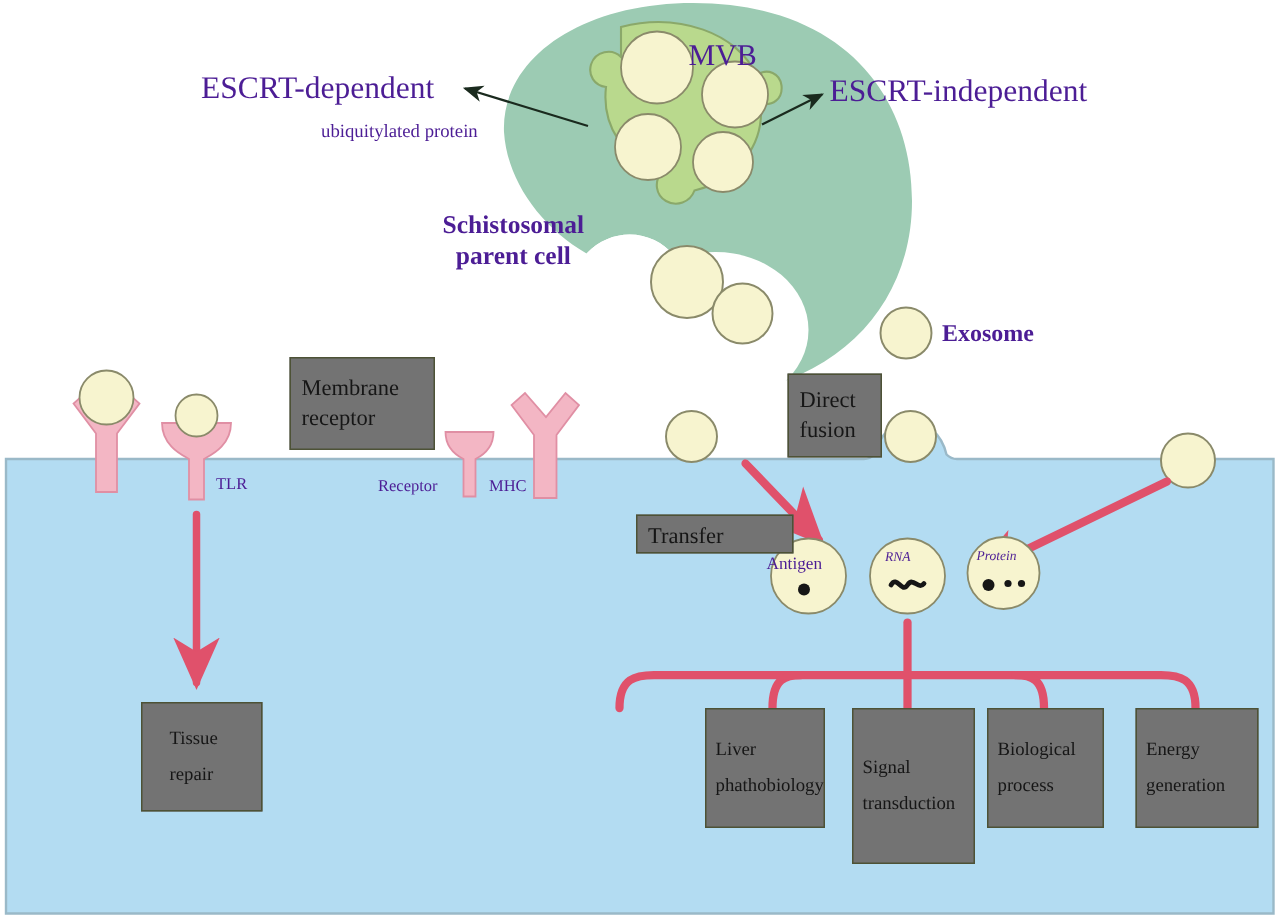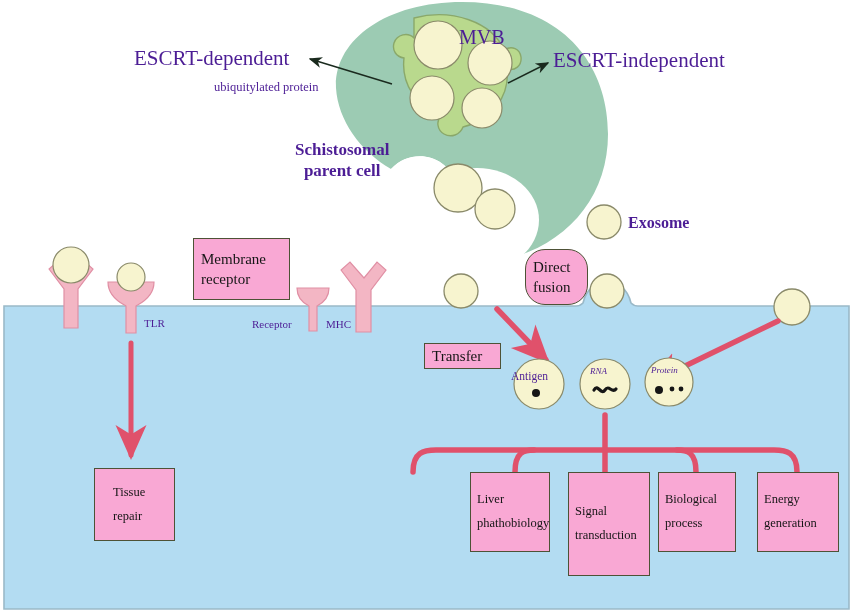--- a/index.html
+++ b/index.html
@@ -10,21 +10,21 @@
   .lbl{position:absolute;white-space:nowrap;color:#4c1d95;
        font-family:"Liberation Serif", serif;}
   .lbl-escrt{font-size:21px;}
   .lbl-ubq{font-size:12.5px;}
   .lbl-mvb{font-size:20px;}
   .lbl-parent{font-size:17px;font-weight:bold;line-height:1.25;text-align:center;}
   .lbl-exosome{font-size:16px;font-weight:bold;}
   .lbl-small{font-size:11px;}
   .lbl-mol{font-size:11.5px;}
   .lbl-mol-tiny{font-size:9px;font-style:italic;}
-  .ybox{position:absolute;background:#f9a8d4;border:1.6px solid #4d5236;
+  .ybox{position:absolute;background:#737373;border:1.6px solid #4d5236;
         box-sizing:border-box;display:flex;flex-direction:column;
         justify-content:center;}
   .ybox span{display:block;font-size:15px;color:#161616;line-height:1.35;
              padding:0 7px;}
   .ybox.center span{text-align:left;}
   .botbox span{font-size:12.5px;line-height:1.9;padding:0 6px;}
 </style>
 </head>
 <body>
 
@@ -187,26 +187,26 @@
 
   <div class="lbl lbl-mol-tiny" style="left:590px;top:366px;">RNA</div>
 
   <div class="lbl lbl-mol-tiny" style="left:651px;top:365px;">Protein</div>
 
   <div class="ybox center" style="left:193px;top:238px;width:97px;height:62px;">
     <span>Membrane</span>
     <span>receptor</span>
   </div>
 
-  <div class="ybox center" style="left:525px;top:249px;width:63px;height:56px;border-radius:20px;">
+  <div class="ybox center" style="left:525px;top:249px;width:63px;height:56px;">
     <span>Direct</span>
     <span>fusion</span>
   </div>
 
-  <div class="ybox center" style="left:424px;top:343px;width:77px;height:26px;">
+  <div class="ybox center" style="left:424px;top:343px;width:105px;height:26px;justify-content:flex-end;">
     <span>Transfer</span>
   </div>
 
   <div class="ybox botbox" style="left:94px;top:468px;width:81px;height:73px;padding-left:12px;">
     <span>Tissue</span>
     <span>repair</span>
   </div>
 
 
   <div class="ybox botbox" style="left:470px;top:472px;width:80px;height:80px;">

